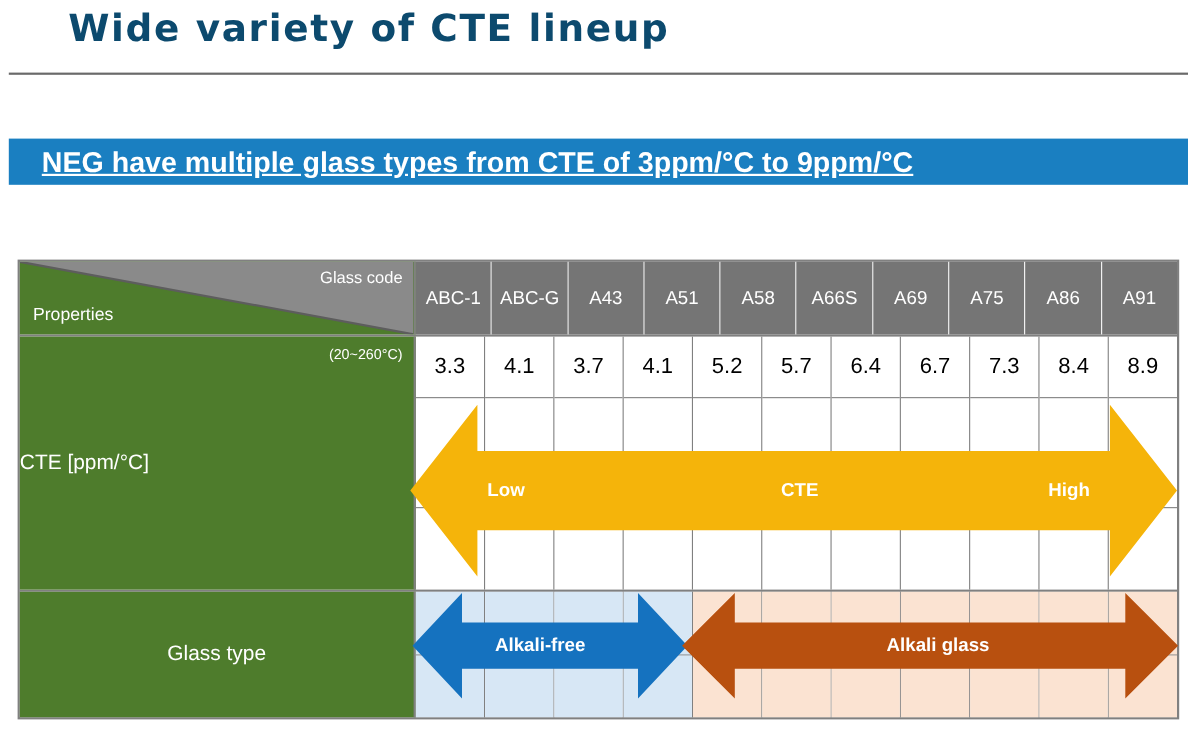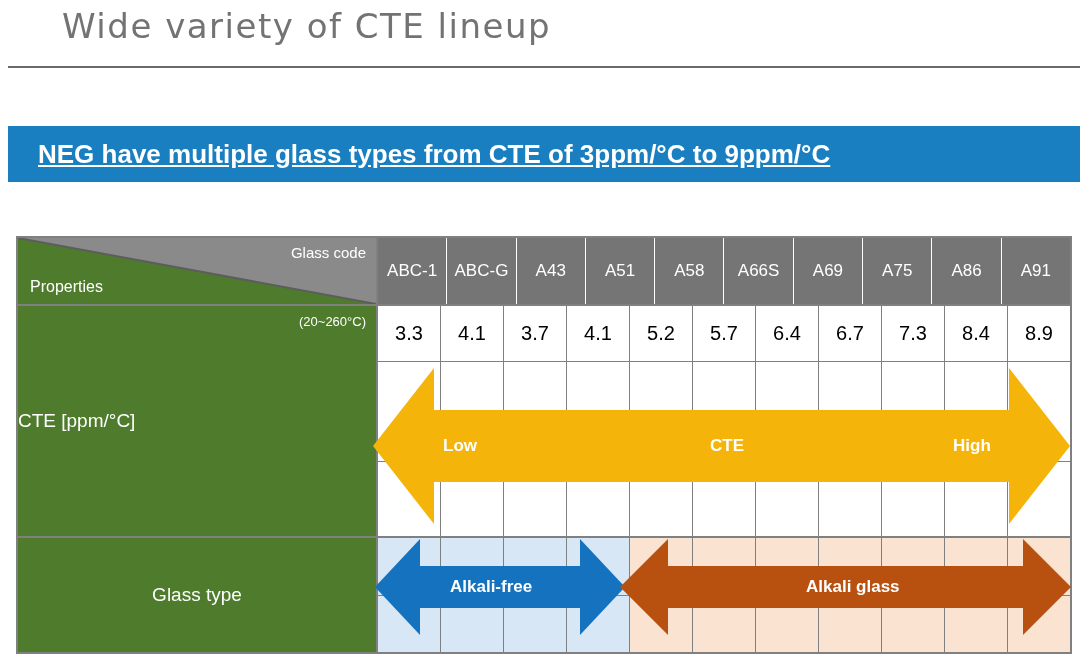--- a/index.html
+++ b/index.html
@@ -15,41 +15,41 @@
     overflow: hidden;
   }
 
   
   .slide-title {
     position: absolute;
     left: 62px;
     top: 6px;
     font-family: "DejaVu Sans", sans-serif;
     font-size: 34px;
-    font-weight: normal;
+    font-weight: bold;
     letter-spacing: 1.5px;
-    color: #737373;
+    color: #0c4a6e;
     white-space: nowrap;
   }
   .title-rule {
     position: absolute;
     left: 8px;
     top: 66px;
     width: 1072px;
     height: 2px;
     background: #6a6a6a;
   }
 
   
   .headline-band {
     position: absolute;
     left: 8px;
     top: 126px;
     width: 1072px;
-    height: 56px;
+    height: 42px;
     background: #1a7fc1;
     display: flex;
     align-items: center;
   }
   .headline-text {
     margin-left: 30px;
     color: #ffffff;
     font-size: 26px;
     font-weight: bold;
     text-decoration: underline;

